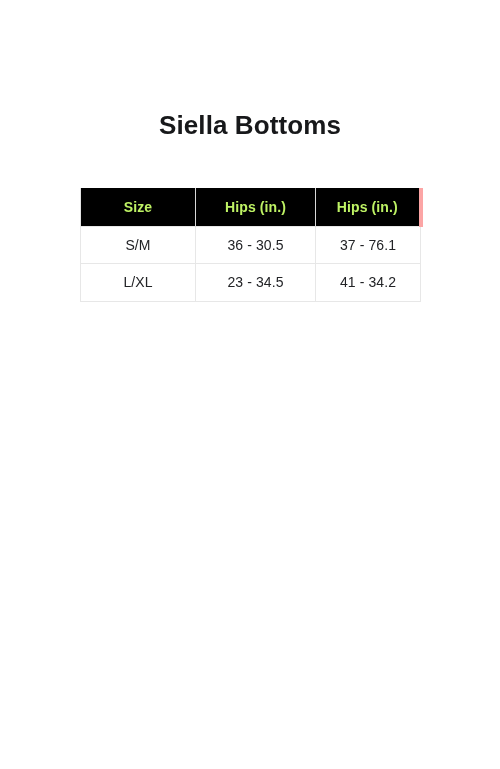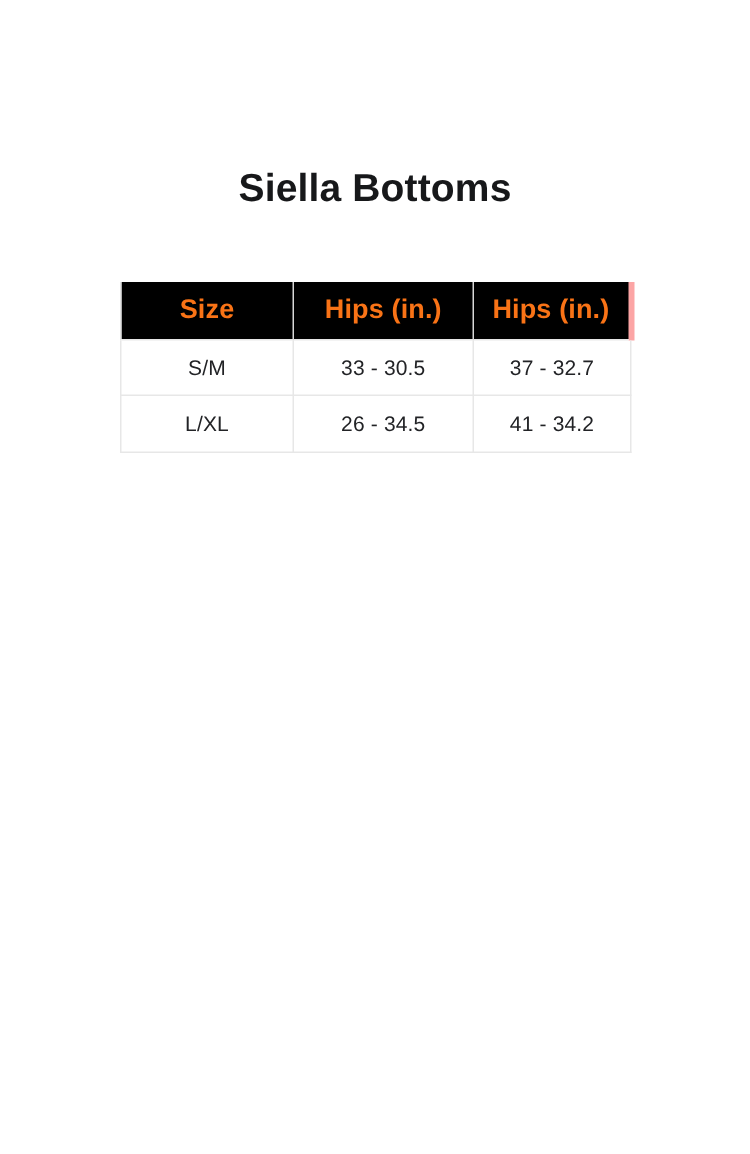--- a/index.html
+++ b/index.html
@@ -50,22 +50,22 @@
     border-collapse: collapse;
     table-layout: fixed;
   }
 
   table.size-table col.c-size  { width: 115px; }
   table.size-table col.c-waist { width: 120px; }
   table.size-table col.c-hips  { width: 105px; }
 
   table.size-table thead th {
     background: #000000;
-    color: #f97316;
-    font-size: 18px;
+    color: #bef264;
+    font-size: 14px;
     font-weight: 700;
     text-align: center;
     height: 38px;
     padding: 0 4px;
     border-right: 1px solid #d8d8d8;
     border-left: 1px solid #d8d8d8;
     box-sizing: border-box;
     letter-spacing: 0.1px;
     white-space: nowrap;
   }
@@ -107,25 +107,25 @@
       <thead>
         <tr>
           <th>Size</th>
           <th>Hips (in.)</th>
           <th>Hips (in.)</th>
         </tr>
       </thead>
       <tbody>
         <tr>
           <td>S/M</td>
-          <td>33 - 30.5</td>
-          <td>37 - 32.7</td>
+          <td>36 - 30.5</td>
+          <td>37 - 76.1</td>
         </tr>
         <tr>
           <td>L/XL</td>
-          <td>26 - 34.5</td>
+          <td>23 - 34.5</td>
           <td>41 - 34.2</td>
         </tr>
       </tbody>
     </table>
   </div>
 
 </div>
 
 </body></html>

